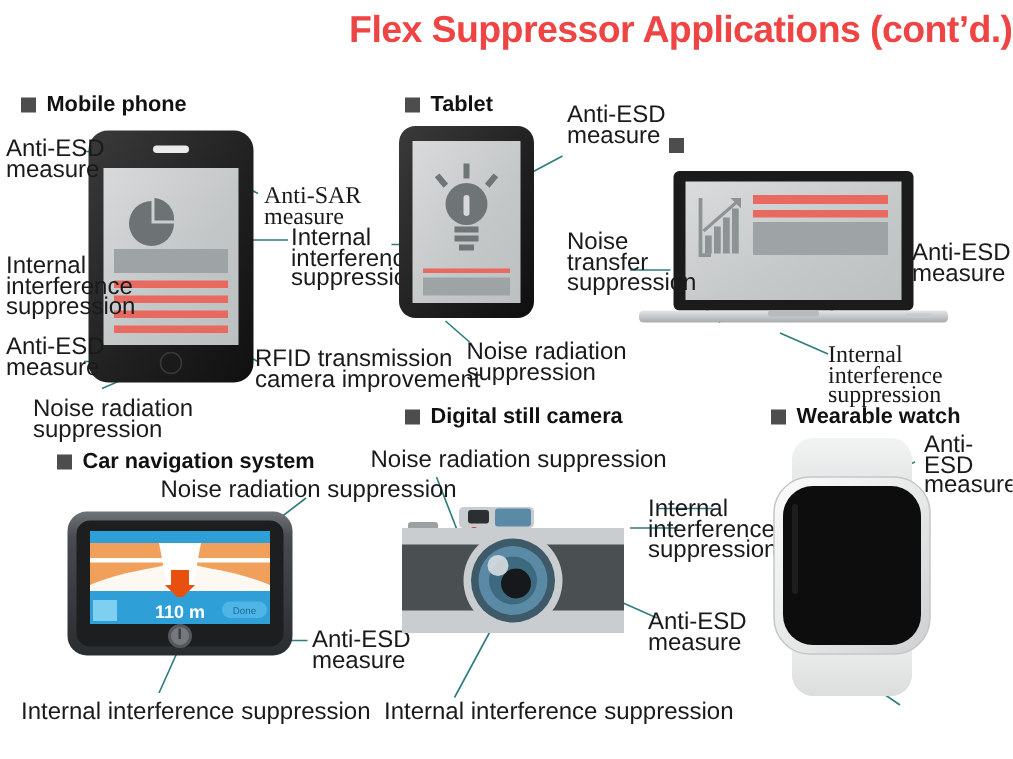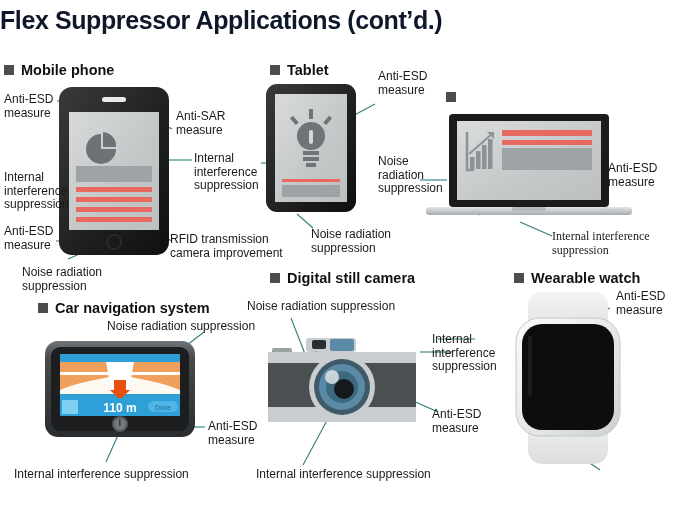--- a/index.html
+++ b/index.html
@@ -2,26 +2,26 @@
 <html><head>
 <meta charset="utf-8">
 <style>
   html,body{margin:0;padding:0;}
   body{
     width:675px;height:506px;background:#ffffff;overflow:hidden;
     font-family:"Liberation Sans", sans-serif;color:#1a1a1a;position:relative;
   }
   .slide{position:absolute;inset:0;}
   .title{
-    position:absolute;top:6px;left:0;width:675px;text-align:left;
-    font-size:25px;font-weight:bold;letter-spacing:-0.4px;color:#0f172a;
+    position:absolute;top:6px;left:0;width:675px;text-align:right;
+    font-size:25px;font-weight:bold;letter-spacing:-0.4px;color:#ef4444;
   }
   .sec-head{position:absolute;display:flex;align-items:center;gap:7px;font-size:14.5px;font-weight:bold;color:#111;white-space:nowrap;}
   .bullet{width:10px;height:10px;background:#4d4d4d;display:inline-block;}
-  .lbl{position:absolute;font-size:12px;line-height:13.5px;color:#1a1a1a;white-space:pre-line;}
+  .lbl{position:absolute;font-size:16px;line-height:13.5px;color:#1a1a1a;white-space:pre-line;}
   svg.lines{position:absolute;inset:0;width:675px;height:506px;pointer-events:none;}
   .dev{position:absolute;}
 </style>
 </head>
 <body>
 
 <div class="slide">
 
   <div class="title">Flex Suppressor Applications (cont’d.)</div>
 
@@ -53,21 +53,21 @@
       <line x1="331" y1="413" x2="303" y2="465"></line>
       <line x1="402" y1="396" x2="438" y2="412"></line>
       <line x1="420" y1="352" x2="452" y2="352"></line>
 
       <line x1="438" y1="339" x2="475" y2="339"></line>
       <line x1="570" y1="324" x2="610" y2="308"></line>
       <line x1="578" y1="455" x2="600" y2="470"></line>
     </g>
   </svg>
 
-  <div class="sec-head" style="left:4px;top:62px;">
+  <div class="sec-head" style="left:14px;top:62px;">
     <span class="bullet"></span>
     <span>Mobile phone</span>
   </div>
 
   <svg class="dev" style="left:58px;top:86px;" width="112" height="170" viewBox="0 0 112 170">
     <defs>
       <linearGradient id="phGrad" x1="0" y1="0" x2="1" y2="1">
         <stop offset="0%" stop-color="#3a3a3a"></stop>
           <stop offset="55%" stop-color="#202020"></stop>
           <stop offset="100%" stop-color="#101010"></stop>
@@ -86,21 +86,21 @@
     <rect x="18" y="80" width="76" height="16" fill="#9ea3a6"></rect>
     <rect x="18" y="101" width="76" height="5" fill="#e8695f"></rect>
     <rect x="18" y="111" width="76" height="5" fill="#e8695f"></rect>
     <rect x="18" y="121" width="76" height="5" fill="#e8695f"></rect>
     <rect x="18" y="131" width="76" height="5" fill="#e8695f"></rect>
     <circle cx="56" cy="156" r="7" fill="#1a1a1a" stroke="#3a3a3a" stroke-width="1"></circle>
   </svg>
 
   <div class="lbl" style="left:4px;top:93px;">Anti-ESD
 measure</div>
-  <div class="lbl" style="left:176px;top:110px;">Anti-SAR
+  <div class="lbl" style="left:176px;top:124px;font-family:Liberation Serif, serif;">Anti-SAR
 measure</div>
   <div class="lbl" style="left:4px;top:171px;">Internal
 interference
 suppression</div>
   <div class="lbl" style="left:194px;top:152px;">Internal
 interference
 suppression</div>
   <div class="lbl" style="left:4px;top:225px;">Anti-ESD
 measure</div>
   <div class="lbl" style="left:170px;top:233px;">RFID  transmission
@@ -175,21 +175,21 @@
     <rect x="78" y="18" width="90" height="6" fill="#e8695f"></rect>
     <rect x="78" y="28" width="90" height="5" fill="#e8695f"></rect>
     <rect x="78" y="36" width="90" height="22" fill="#9ea3a6"></rect>
 
     <rect x="2" y="95" width="206" height="8" rx="3" fill="url(#nbBase)"></rect>
     <rect x="88" y="95" width="34" height="4" rx="2" fill="#b6babc"></rect>
     <rect x="180" y="97" width="18" height="3" rx="1.5" fill="#c6cacc"></rect>
   </svg>
 
   <div class="lbl" style="left:378px;top:155px;">Noise
-radiation
+transfer
 suppression</div>
   <div class="lbl" style="left:608px;top:162px;">Anti-ESD
 measure</div>
   <div class="lbl" style="left:552px;top:230px;font-family:Liberation Serif, serif;">Internal interference
 suppression</div>
 
   <div class="sec-head" style="left:18px;top:300px;padding-left:20px;">
     <span class="bullet"></span>
     <span>Car navigation system</span>
   </div>

